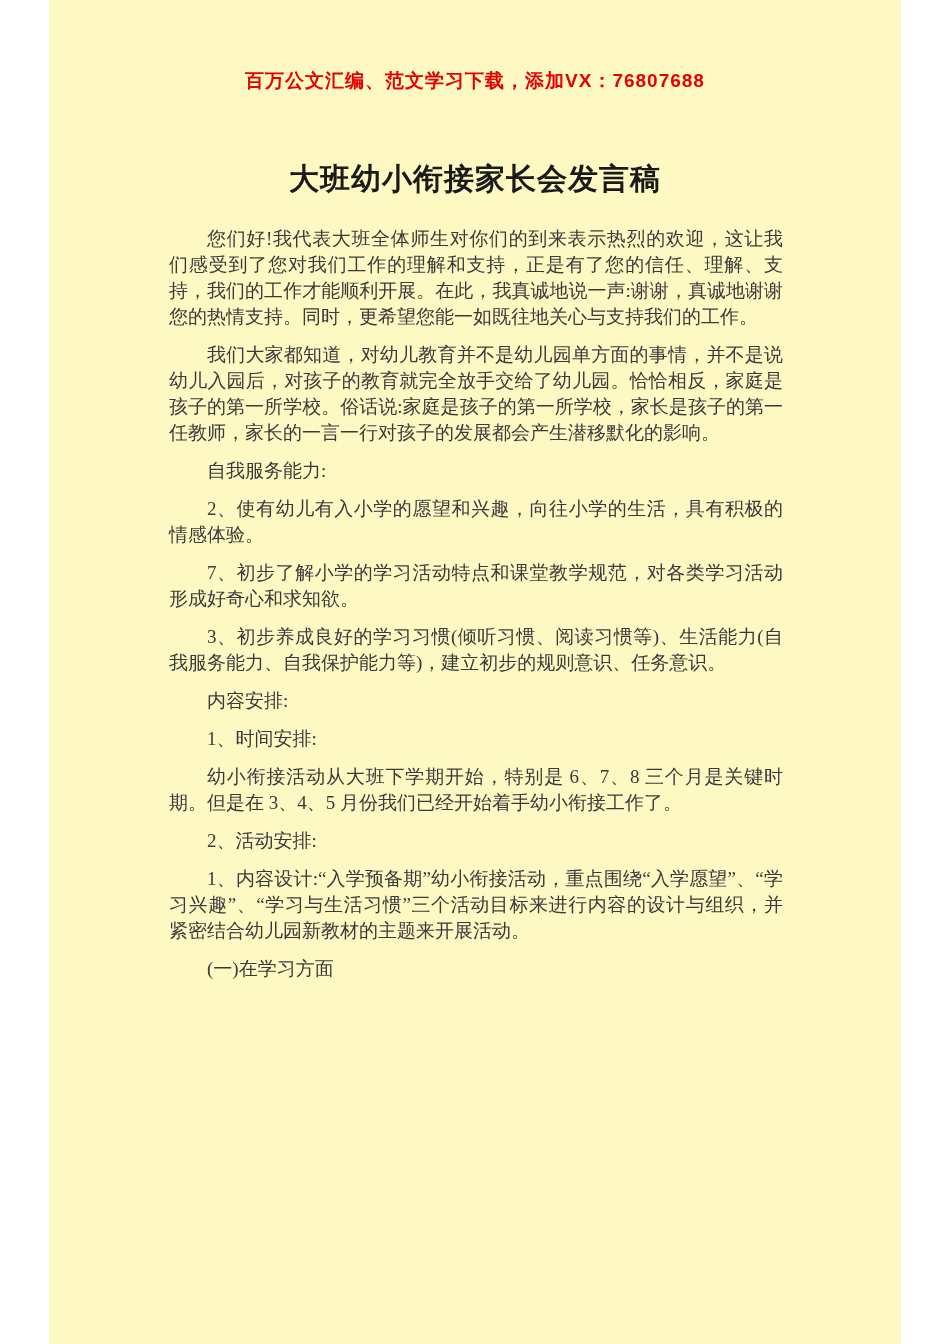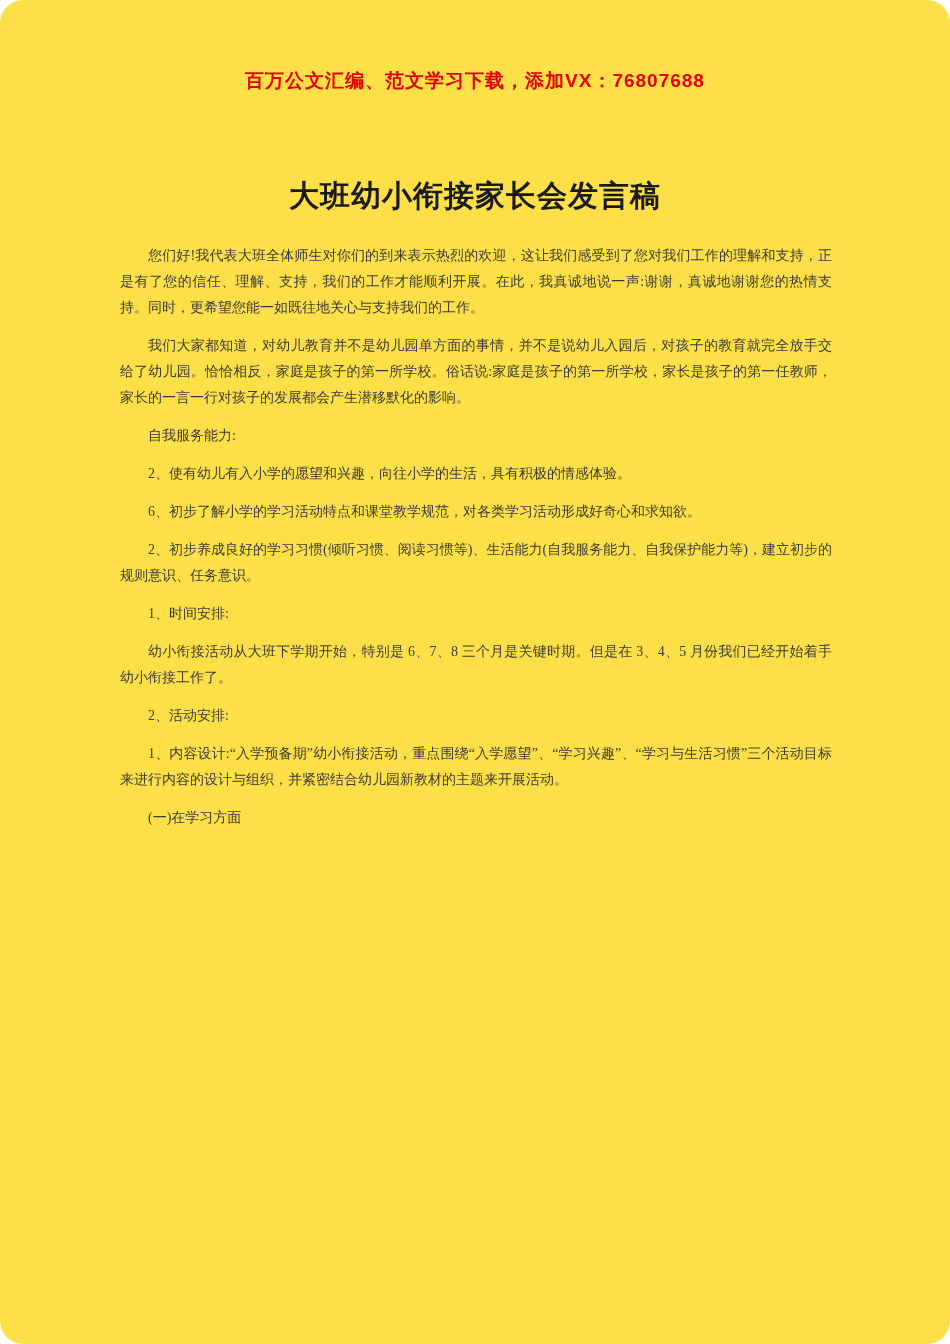--- a/index.html
+++ b/index.html
@@ -2,49 +2,48 @@
 <html><head>
 <meta charset="utf-8">
 <style>
   html, body {
     margin: 0;
     padding: 0;
     background: #ffffff;
   }
   .page {
     position: relative;
-    width: 950px;
+    width: 852px;
     min-height: 1344px;
     margin: 0 auto;
-    background: #fde047;
+    background: #fef9c3;
     box-sizing: border-box;
     font-family: "Liberation Serif", "DejaVu Serif", serif;
-    border-radius: 23px;
   }
   .notice {
     padding-top: 68px;
     text-align: center;
     color: #e60000;
     font-size: 19px;
     font-weight: 700;
     letter-spacing: 1px;
     font-family: "Liberation Sans", "DejaVu Sans", sans-serif;
   }
   .title {
-    margin: 82px 0 26px 0;
+    margin: 65px 0 26px 0;
     text-align: center;
     font-size: 30px;
     font-weight: 700;
     color: #1a1a1a;
     letter-spacing: 1px;
   }
   .content {
     margin: 0 118px 0 120px;
     color: #3a3a3a;
-    font-size: 14px;
+    font-size: 19px;
     line-height: 26px;
     text-align: justify;
   }
   .content p {
     margin: 12px 0;
     text-indent: 2em;
     word-break: break-all;
   }
 </style>
 </head>
@@ -53,21 +52,22 @@
 <div class="page">
   <div class="notice">百万公文汇编、范文学习下载，添加VX：76807688</div>
 
   <h1 class="title">大班幼小衔接家长会发言稿</h1>
 
   <div class="content">
     <p>您们好!我代表大班全体师生对你们的到来表示热烈的欢迎，这让我们感受到了您对我们工作的理解和支持，正是有了您的信任、理解、支持，我们的工作才能顺利开展。在此，我真诚地说一声:谢谢，真诚地谢谢您的热情支持。同时，更希望您能一如既往地关心与支持我们的工作。</p>
     <p>我们大家都知道，对幼儿教育并不是幼儿园单方面的事情，并不是说幼儿入园后，对孩子的教育就完全放手交给了幼儿园。恰恰相反，家庭是孩子的第一所学校。俗话说:家庭是孩子的第一所学校，家长是孩子的第一任教师，家长的一言一行对孩子的发展都会产生潜移默化的影响。</p>
     <p>自我服务能力:</p>
     <p>2、使有幼儿有入小学的愿望和兴趣，向往小学的生活，具有积极的情感体验。</p>
-    <p>6、初步了解小学的学习活动特点和课堂教学规范，对各类学习活动形成好奇心和求知欲。</p>
-    <p>2、初步养成良好的学习习惯(倾听习惯、阅读习惯等)、生活能力(自我服务能力、自我保护能力等)，建立初步的规则意识、任务意识。</p>
+    <p>7、初步了解小学的学习活动特点和课堂教学规范，对各类学习活动形成好奇心和求知欲。</p>
+    <p>3、初步养成良好的学习习惯(倾听习惯、阅读习惯等)、生活能力(自我服务能力、自我保护能力等)，建立初步的规则意识、任务意识。</p>
+    <p>内容安排:</p>
     <p>1、时间安排:</p>
     <p>幼小衔接活动从大班下学期开始，特别是 6、7、8 三个月是关键时期。但是在 3、4、5 月份我们已经开始着手幼小衔接工作了。</p>
     <p>2、活动安排:</p>
     <p>1、内容设计:“入学预备期”幼小衔接活动，重点围绕“入学愿望”、“学习兴趣”、“学习与生活习惯”三个活动目标来进行内容的设计与组织，并紧密结合幼儿园新教材的主题来开展活动。</p>
     <p>(一)在学习方面</p>
   </div>
 </div>
 
 </body></html>

